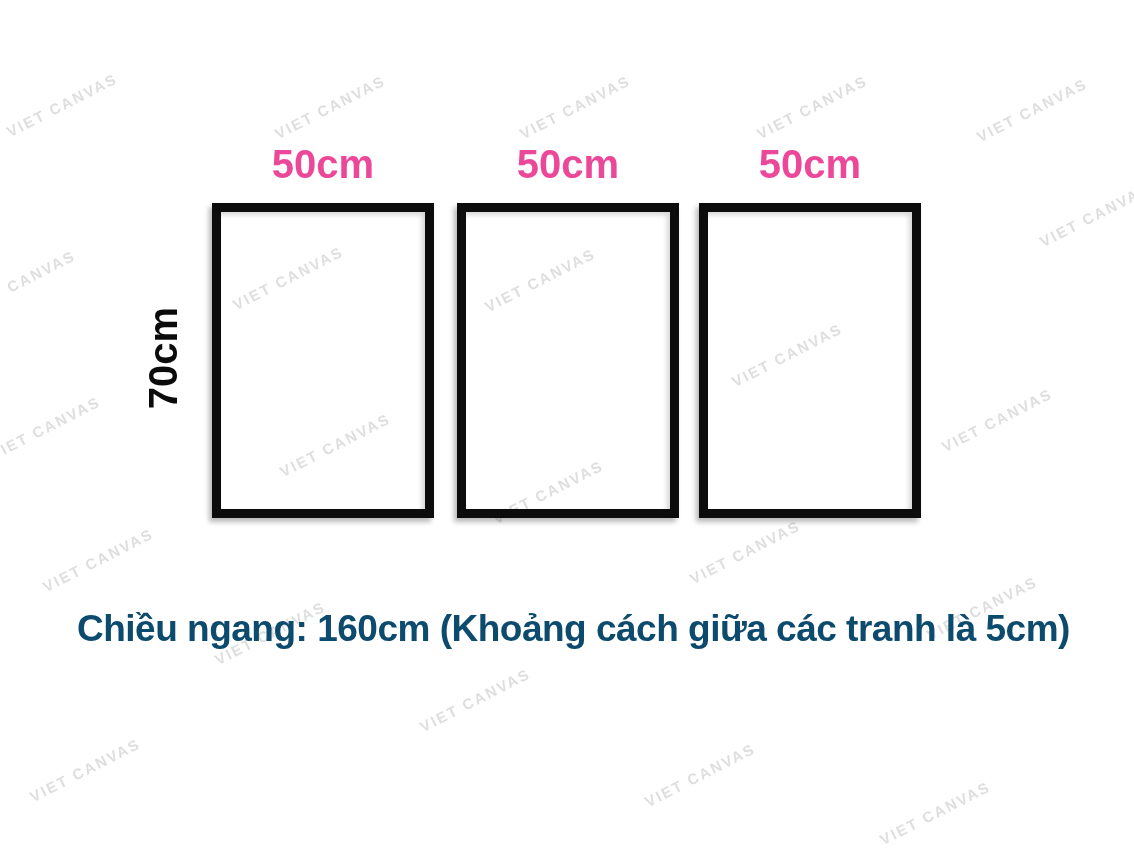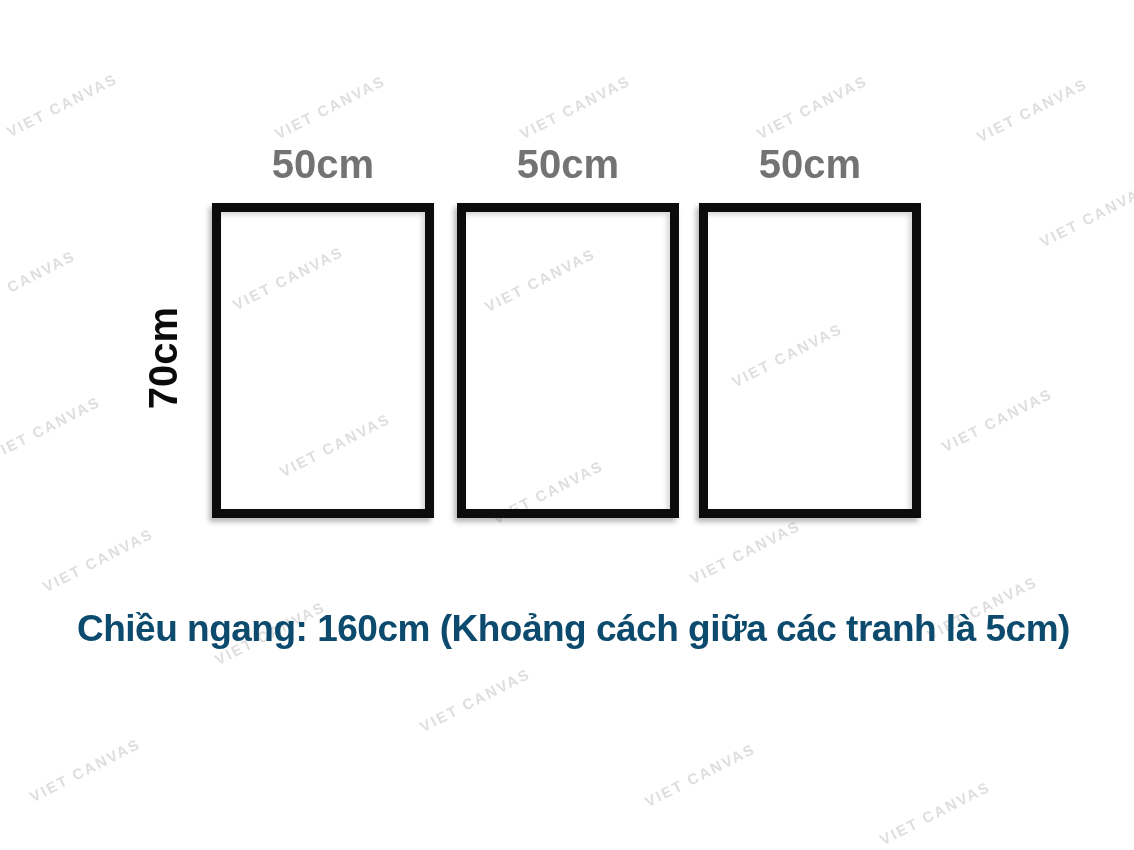--- a/index.html
+++ b/index.html
@@ -31,21 +31,21 @@
     white-space: nowrap;
     user-select: none;
   }
   
   .size-label {
     position: absolute;
     top: 142px;
     transform: translateX(-50%);
     font-size: 40px;
     font-weight: 700;
-    color: #737373;
+    color: #ec4899;
     z-index: 3;
     white-space: nowrap;
   }
   .size-label.l1 { left: 323px; }
   .size-label.l2 { left: 568px; }
   .size-label.l3 { left: 810px; }
   
   .frame {
     position: absolute;
     top: 203px;

